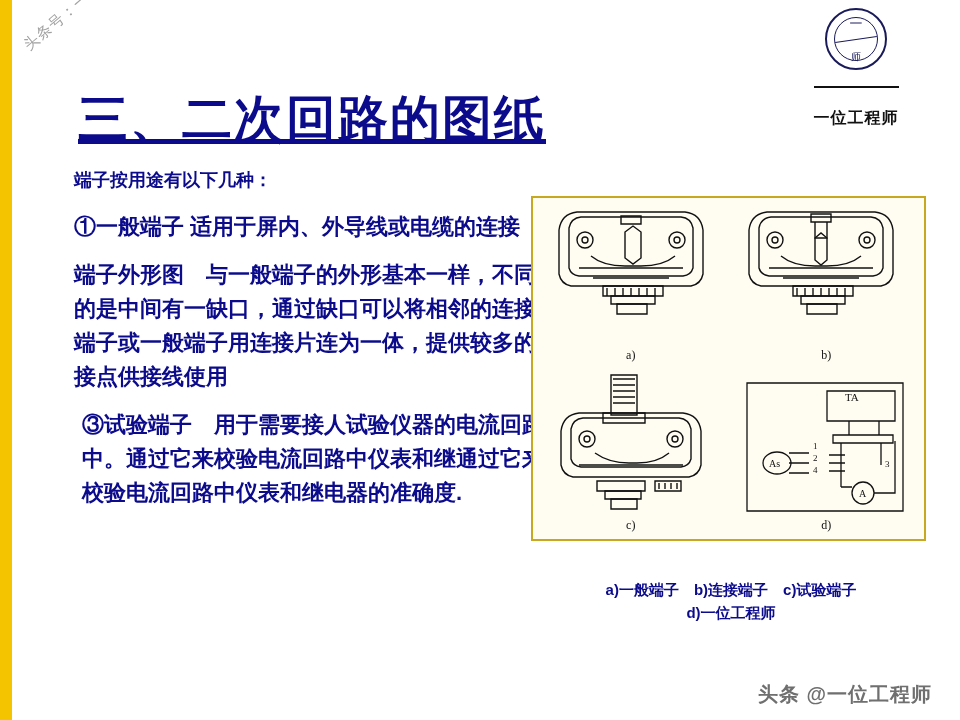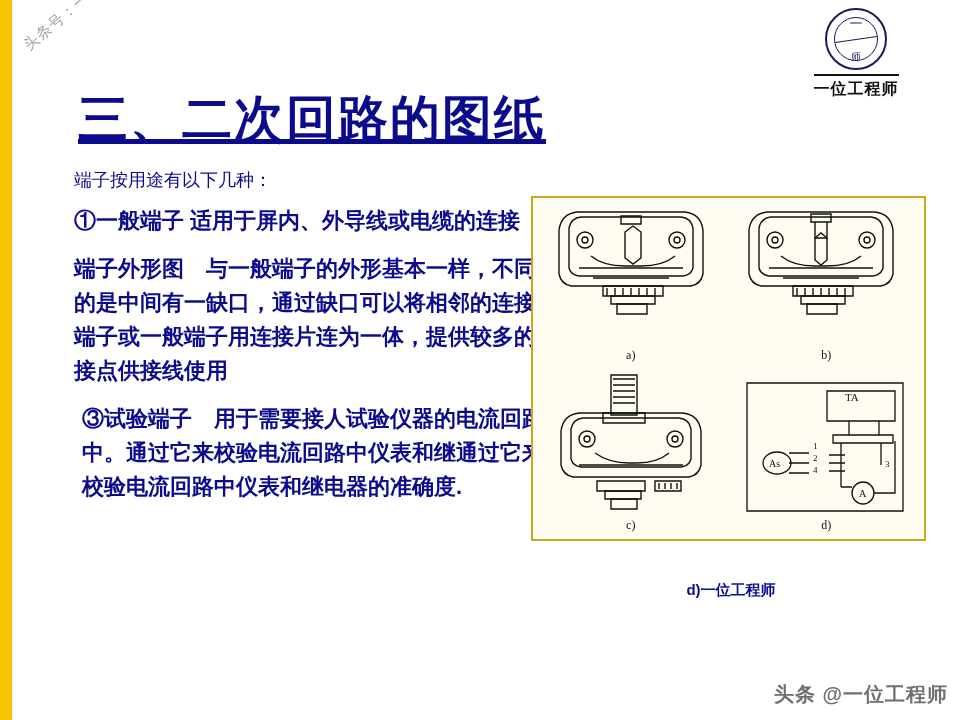--- a/index.html
+++ b/index.html
@@ -86,26 +86,26 @@
   }
   .logo .circle .t2 {
     position: absolute;
     left: 50%;
     bottom: 4px;
     transform: translateX(-50%);
     font-size: 10px;
     color: #1a1a5a;
   }
   .logo .name {
-    margin-top: 4px;
+    margin-top: 16px;
     font-size: 16px;
     font-weight: bold;
     color: #111;
     border-top: 2px solid #111;
-    padding-top: 3px;
+    padding-top: 20px;
     display: inline-block;
     letter-spacing: 1px;
   }
 
   
   .title {
     position: absolute;
     left: 72px;
     top: 86px;
     font-size: 50px;
@@ -119,22 +119,22 @@
   
   .body-text {
     position: absolute;
     left: 68px;
     top: 168px;
     width: 470px;
     color: #0b0b8c;
   }
   .lead {
     font-size: 18px;
-    font-weight: normal;
-    margin-bottom: 12px;
+    font-weight: bold;
+    margin-bottom: 18px;
   }
   .para {
     font-size: 22px;
     font-weight: bold;
     line-height: 34px;
     margin-bottom: 14px;
   }
   .para.indent {
     padding-left: 8px;
   }
@@ -183,21 +183,21 @@
     text-align: center;
     color: #0b0b8c;
     font-weight: bold;
     font-size: 15px;
     line-height: 23px;
   }
 
   
   .wm-bottom {
     position: absolute;
-    right: 12px;
+    right: 28px;
     bottom: 12px;
     color: #6f6f6f;
     font-size: 20px;
     font-weight: bold;
     letter-spacing: 1px;
   }
 </style>
 </head>
 <body>
 
@@ -321,17 +321,18 @@
             <path d="M112 118 h11 M145 124 h21 v-52"></path>
           </g>
         </svg>
         <div class="cell-label">d)</div>
       </div>
 
     </div>
   </div>
 
   <div class="caption">
+    <div>a)一般端子　b)连接端子　c)试验端子</div>
     <div>d)一位工程师</div>
   </div>
 
   <div class="wm-bottom">头条 @一位工程师</div>
 </div>
 
 </body></html>

